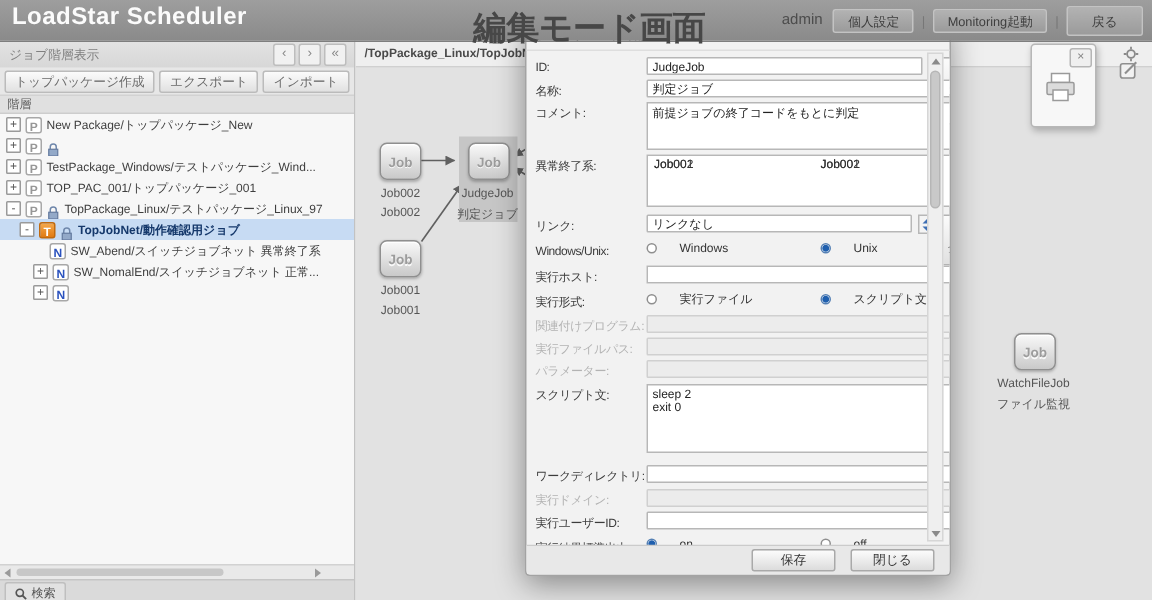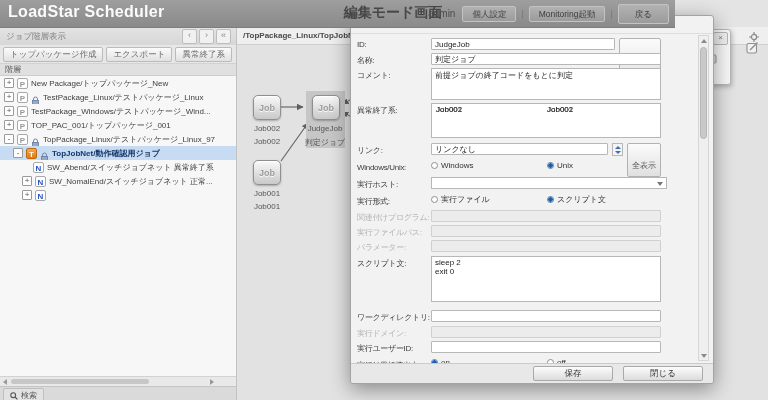--- a/index.html
+++ b/index.html
@@ -1,22 +1,22 @@
 <!DOCTYPE html>
 <html><head>
 <meta charset="utf-8">
 <style>
   html,body{margin:0;padding:0;}
   .screen{position:relative;width:768px;height:400px;overflow:hidden;background:#e4e4e4;
     font-family:"Liberation Sans",sans-serif;-webkit-font-smoothing:antialiased;}
   
-  .hdr{position:absolute;left:0;top:0;width:675px;height:27px;
+  .hdr{position:absolute;left:0;top:0;width:768px;height:27px;
     background:linear-gradient(#9e9e9e,#8a8a8a);border-bottom:1px solid #7e7e7e;z-index:60;}
   .app-title{position:absolute;left:8px;top:3px;font-size:16px;font-weight:bold;color:#fbfbfb;letter-spacing:.3px;}
-  .mode-title{position:absolute;left:393px;top:4px;transform:translateX(-50%);font-size:14px;font-weight:bold;color:#474747;}
+  .mode-title{position:absolute;left:393px;top:4px;transform:translateX(-50%);font-size:22px;font-weight:bold;color:#474747;}
   .hdr-right{position:absolute;right:6px;top:0;height:27px;display:flex;align-items:center;gap:5px;}
   .hdr-user{font-size:10px;font-weight:normal;color:#4c4c4c;margin-right:2px;}
   .hbtn{font-size:8.5px;color:#3d3d3d;background:linear-gradient(#b2b2b2,#9b9b9b);
     border:1px solid #c3c3c3;border-radius:2px;padding:2px 9px;line-height:10px;}
   .hsep{color:#777;font-size:9px;}
   
   .side{position:absolute;left:0;top:27px;width:236px;height:373px;background:#f7f7f7;border-right:1px solid #c2c2c2;}
   .side-head{position:absolute;left:0;top:0;width:100%;height:18px;background:linear-gradient(#e3e3e3,#d7d7d7);border-bottom:1px solid #c9c9c9;}
   .side-head-title{position:absolute;left:6px;top:4px;font-size:8.5px;color:#808080;}
   .side-nav{position:absolute;right:5px;top:2px;display:flex;gap:2px;}
@@ -62,21 +62,21 @@
   .nglyph{font-size:9px;font-weight:bold;color:#9c9c9c;text-shadow:0 1px 0 rgba(255,255,255,.85);}
   .nlabel{position:absolute;width:60px;text-align:center;font-size:8px;color:#555;z-index:3;}
   .palette{position:absolute;left:450px;top:2px;width:42px;height:54px;background:#f7f7f7;border:1px solid #b7b7b7;
     border-radius:3px;box-shadow:1px 2px 5px rgba(0,0,0,.25);z-index:5;}
   .pclose{position:absolute;right:2px;top:2px;width:13px;height:11px;background:#efefef;border:1px solid #b5b5b5;
     border-radius:2px;font-size:8px;color:#828282;text-align:center;line-height:9px;}
   .picon{position:absolute;left:8px;top:18px;}
   .gear{position:absolute;left:512px;top:1px;z-index:4;}
   .editico{position:absolute;left:509px;top:13px;z-index:4;}
   
-  .modal{position:absolute;left:350px;top:15px;width:364px;height:369px;background:#f2f2f2;
+  .modal{position:absolute;left:350px;top:15px;width:284px;height:369px;background:#f2f2f2;
     border:1px solid #a3a3a3;border-radius:3px;box-shadow:0 5px 20px rgba(0,0,0,.4);z-index:50;box-sizing:border-box;}
   .mtitle{height:15px;padding:2px 7px 0;font-size:8px;font-weight:bold;color:#333;border-bottom:1px solid #dedede;}
   .mbody{position:absolute;left:0;top:17px;width:100%;height:332px;overflow:hidden;}
   .mrow{position:absolute;left:6px;width:306px;}
   .lbl{position:absolute;left:0;top:2px;font-size:8px;color:#3c3c3c;white-space:nowrap;letter-spacing:-.3px;}
   .lbl.dis{color:#b3b3b3;}
   .ctl{position:absolute;left:74px;width:230px;display:flex;gap:4px;align-items:stretch;}
   .inp{height:12px;font-size:8px;color:#222;background:#fff;border:1px solid #b7b7b7;border-radius:1px;
     padding:0 3px;box-sizing:border-box;font-family:"Liberation Sans",sans-serif;flex:1;min-width:0;}
   .inp.dis{background:#ececec;border-color:#d0d0d0;}
@@ -87,34 +87,34 @@
   .listbox{position:relative;background:#fff;border:1px solid #b7b7b7;box-sizing:border-box;flex:1;}
   .lrow{position:relative;height:12px;font-size:8px;color:#333;line-height:12px;}
   .lc1{position:absolute;left:4px;}.lc2{position:absolute;left:115px;}
   .spin{width:11px;flex:none;background:#f4f4f4;border:1px solid #b7b7b7;display:flex;flex-direction:column;
     align-items:center;justify-content:center;gap:2px;box-sizing:border-box;}
   .su{width:0;height:0;border-left:3px solid transparent;border-right:3px solid transparent;border-bottom:3px solid #3d6fb4;}
   .sd{width:0;height:0;border-left:3px solid transparent;border-right:3px solid transparent;border-top:3px solid #3d6fb4;}
   .combo{position:relative;flex:1;height:12px;background:#fff;border:1px solid #b7b7b7;box-sizing:border-box;}
   .combo .ca{position:absolute;right:3px;top:4px;width:0;height:0;border-left:3px solid transparent;
     border-right:3px solid transparent;border-top:4px solid #777;}
-  .rgroup{display:flex;align-items:center;gap:3px;width:112px;flex:none;}
+  .rgroup{display:flex;align-items:center;gap:15px;width:112px;flex:none;}
   .radio{width:7px;height:7px;border:1px solid #8f8f8f;border-radius:50%;background:#fff;flex:none;box-sizing:border-box;}
   .radio.on{border-color:#5580b4;background:radial-gradient(circle at 50% 50%,#1f5fae 0 2px,#fff 2.6px);}
   .rlabel{font-size:8px;color:#333;}
   .vsb{position:absolute;right:4px;top:2px;width:11px;height:326px;background:#efefef;border:1px solid #d6d6d6;box-sizing:border-box;}
   .vup,.vdn{position:absolute;left:0;width:9px;height:9px;display:flex;align-items:center;justify-content:center;}
   .vup{top:0;}.vdn{bottom:0;}
   .vup i{width:0;height:0;border-left:3px solid transparent;border-right:3px solid transparent;border-bottom:4px solid #8a8a8a;}
   .vdn i{width:0;height:0;border-left:3px solid transparent;border-right:3px solid transparent;border-top:4px solid #8a8a8a;}
   .vthumb{position:absolute;left:1px;top:11px;width:7px;height:92px;background:#c9c9c9;border:1px solid #b6b6b6;border-radius:4px;box-sizing:border-box;}
   .mfoot{position:absolute;left:0;bottom:0;width:100%;height:20px;background:#e8e8e8;border-top:1px solid #cbcbcb;
     display:flex;justify-content:flex-end;align-items:center;gap:10px;padding-right:10px;box-sizing:border-box;border-radius:0 0 3px 3px;}
   .fbtn{width:46px;font-size:8.5px;color:#333;background:linear-gradient(#fcfcfc,#dcdcdc);
-    border:1px solid #a9a9a9;border-radius:2px;padding:2px 16px;text-align:center;line-height:9px;}
+    border:1px solid #a9a9a9;border-radius:2px;padding:2px 4px;text-align:center;line-height:9px;}
 </style>
 </head>
 <body>
 
 <div class="screen">
 
   <div class="hdr">
     <div class="app-title">LoadStar Scheduler</div>
     <div class="mode-title">編集モード画面</div>
     <div class="hdr-right">
@@ -132,37 +132,36 @@
       <span class="side-head-title">ジョブ階層表示</span>
       <span class="side-nav">
         <span class="snb">‹</span>
         <span class="snb">›</span>
         <span class="snb">«</span>
       </span>
     </div>
     <div class="side-toolbar">
       <span class="tbtn">トップパッケージ作成</span>
       <span class="tbtn">エクスポート</span>
-      <span class="tbtn">異常終了系</span>
+      <span class="tbtn">インポート</span>
     </div>
     <div class="tree-head">階層</div>
     <div class="tree">
       <div class="trow lv0">
         <span class="exp">+</span>
         <span class="tico ico-p">P</span>
         <span class="tlabel">New Package/トップパッケージ_New</span>
       </div>
       <div class="trow lv0">
         <span class="exp">+</span>
         <span class="tico ico-p">P</span>
         <span class="lock"><svg width="9" height="10" viewBox="0 0 9 10">
               <path d="M2.5 4.5 V3 a2 2 0 0 1 4 0 V4.5" fill="none" stroke="#6f87ab" stroke-width="1"></path>
               <rect x="1.5" y="4.5" width="6" height="4.5" fill="#93a9c8" stroke="#63799e" stroke-width=".8"></rect>
             </svg></span>
-        <span class="tlabel">TestPackage_Linux/テストパッケージ_Linux</span>
       </div>
       <div class="trow lv0">
         <span class="exp">+</span>
         <span class="tico ico-p">P</span>
         <span class="tlabel">TestPackage_Windows/テストパッケージ_Wind...</span>
       </div>
       <div class="trow lv0">
         <span class="exp">+</span>
         <span class="tico ico-p">P</span>
         <span class="tlabel">TOP_PAC_001/トップパッケージ_001</span>

